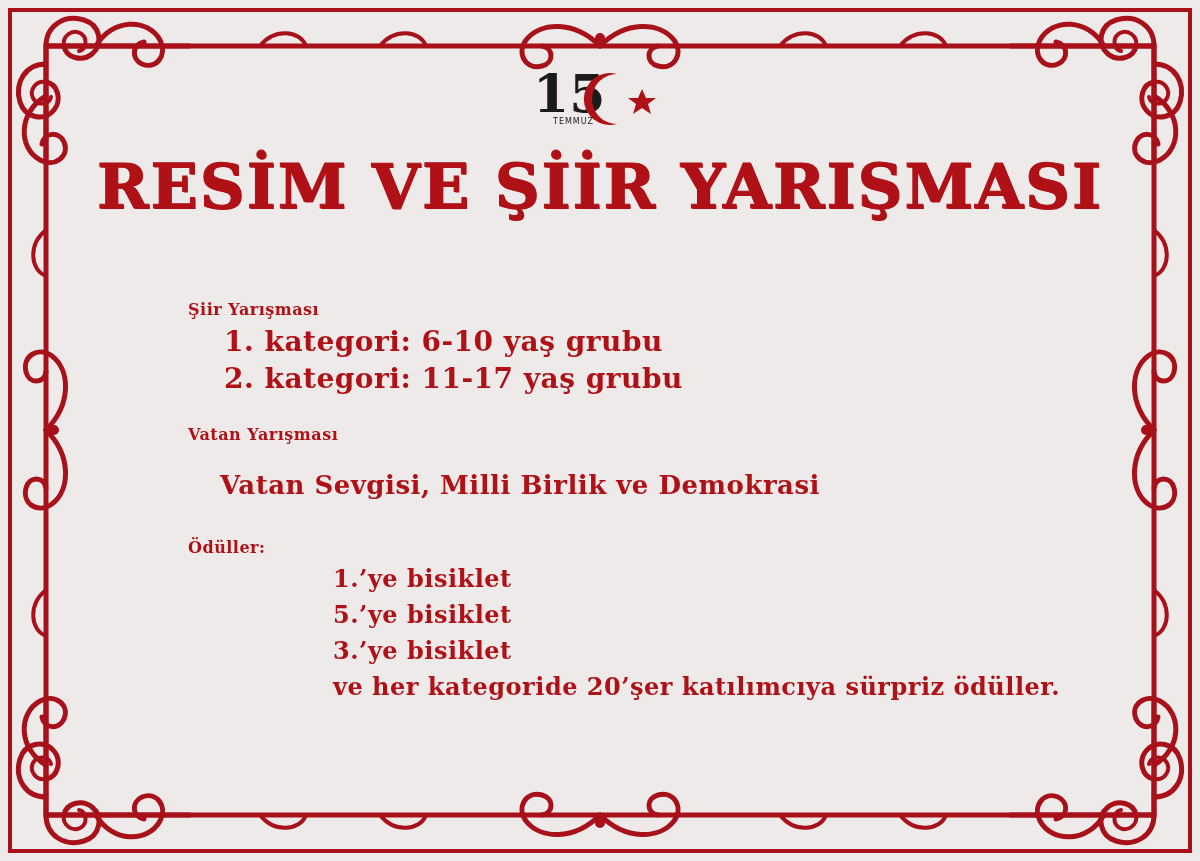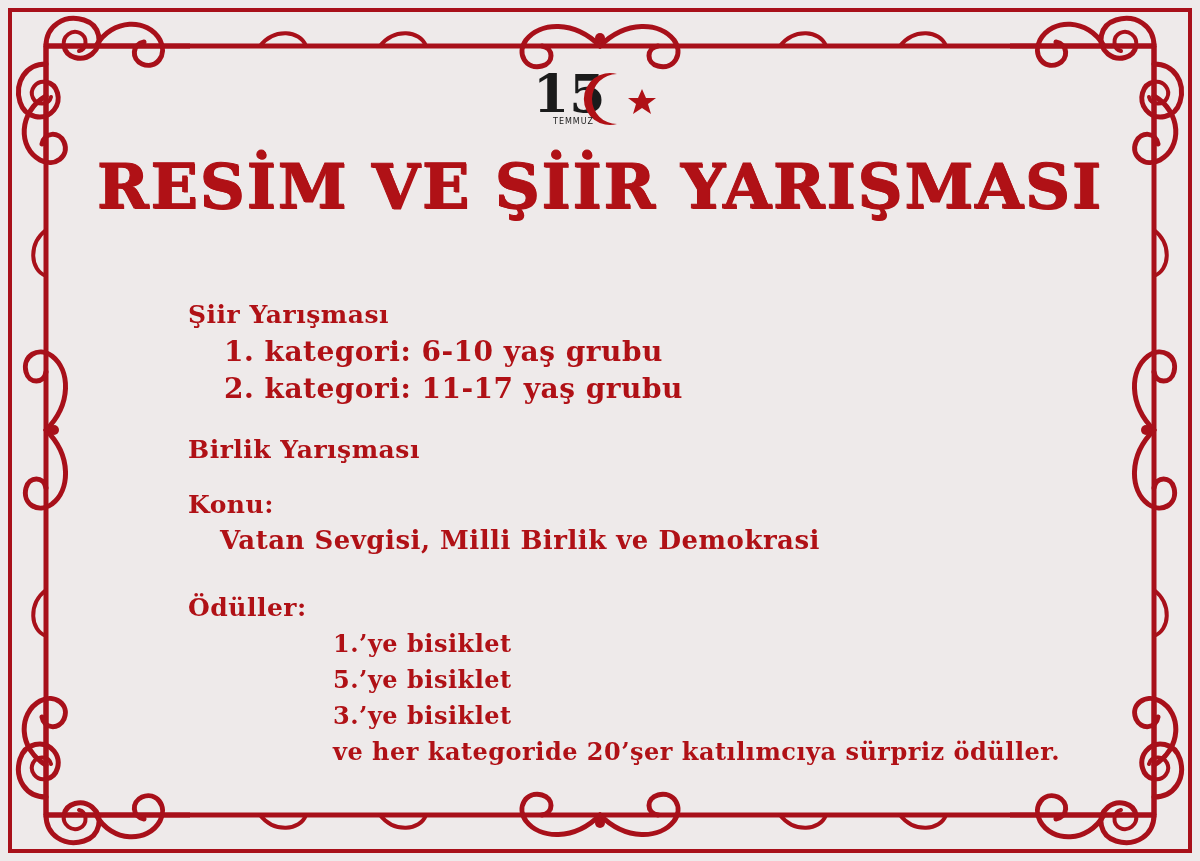--- a/index.html
+++ b/index.html
@@ -67,21 +67,21 @@
     position: absolute;
     left: 188px;
     top: 300px;
     width: 900px;
     color: #b01116;
     font-family: "DejaVu Serif", serif;
     font-weight: bold;
   }
 
   .sec-head {
-    font-size: 25px;
+    font-size: 16px;
     letter-spacing: 0.5px;
     margin: 0 0 6px 0;
   }
   .cat-line {
     font-size: 28px;
     letter-spacing: 0.5px;
     margin: 0 0 4px 36px;
   }
   .gap-lg { height: 26px; }
   .gap-md { height: 20px; }
@@ -174,25 +174,24 @@
   <div class="title">RESİM VE ŞİİR YARIŞMASI</div>
 
   <div class="content">
 
     <div class="sec-head">Şiir Yarışması</div>
     <div class="cat-line">1.  kategori: 6-10 yaş grubu</div>
     <div class="cat-line">2. kategori: 11-17 yaş grubu</div>
 
     <div class="gap-lg"></div>
 
-    <div class="sec-head">Birlik Yarışması</div>
+    <div class="sec-head">Vatan Yarışması</div>
 
     <div class="gap-md"></div>
 
-    <div class="sec-head">Konu:</div>
     <div class="konu-value">Vatan Sevgisi, Milli Birlik ve Demokrasi</div>
 
     <div class="gap-xl"></div>
 
     <div class="sec-head">Ödüller:</div>
     <div class="prize-line">1.’ye bisiklet</div>
     <div class="prize-line">5.’ye bisiklet</div>
     <div class="prize-line">3.’ye bisiklet</div>
     <div class="prize-line">ve her kategoride 20’şer katılımcıya sürpriz ödüller.</div>
 

